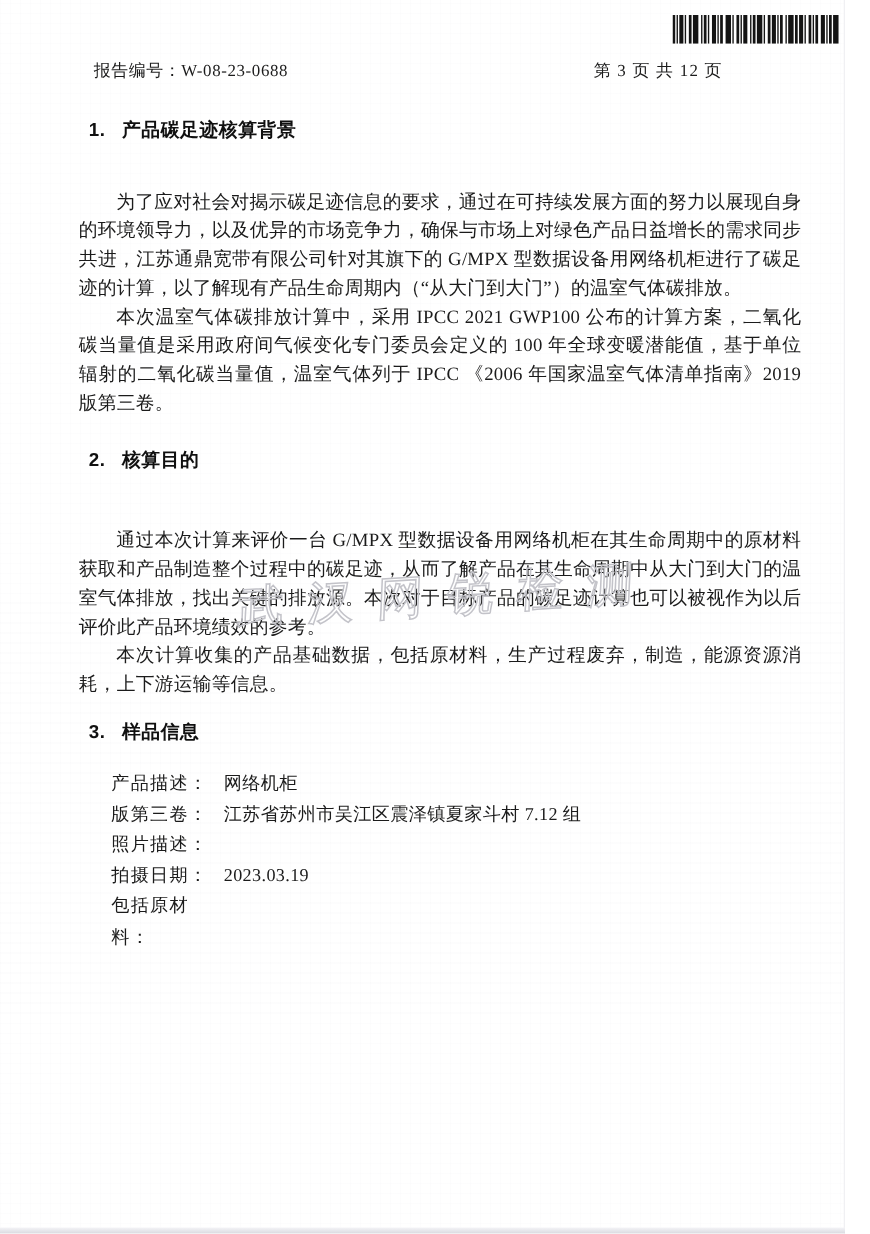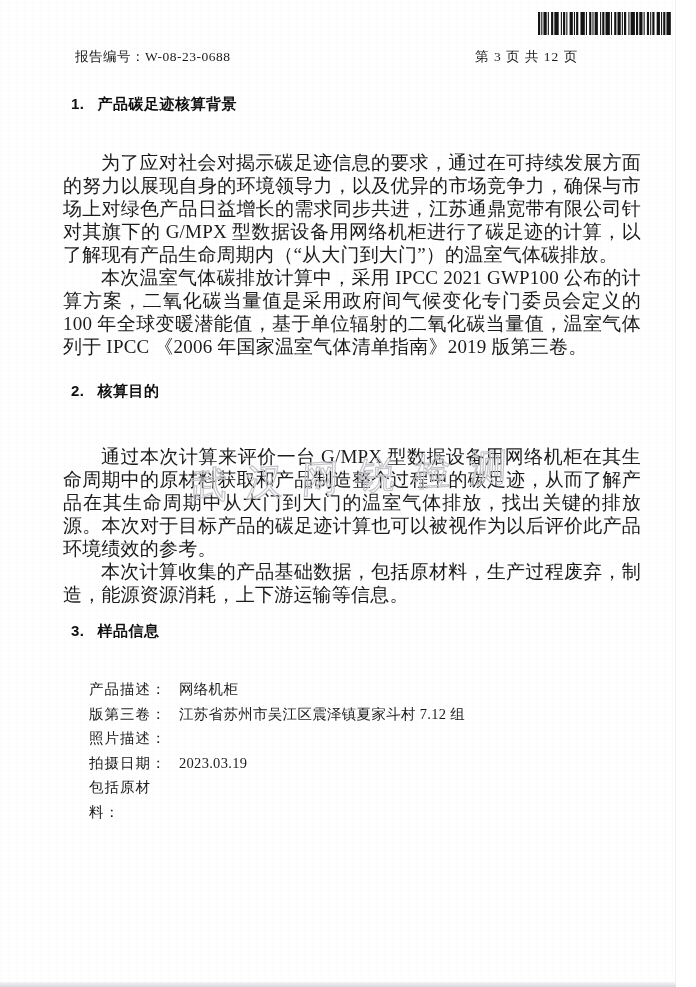--- a/index.html
+++ b/index.html
@@ -18,28 +18,28 @@
   .header-line{position:absolute;top:48px;left:75px;right:40px;height:20px;font-size:13.5px;}
   .report-no{position:absolute;left:0;top:0;letter-spacing:0.5px;}
   .page-ind{position:absolute;left:400px;top:0;letter-spacing:1px;}
   .content{position:absolute;left:63px;top:95px;width:578px;}
   .sec-heading{
     display:flex;gap:13px;align-items:baseline;margin:0;padding-left:8px;
     font-family:"Liberation Sans","DejaVu Sans",sans-serif;font-weight:700;
     font-size:15px;color:#101010;letter-spacing:0.5px;
   }
   .para{
-    margin:0;font-size:19px;line-height:23px;text-align:justify;
+    margin:0;font-size:15px;line-height:23px;text-align:justify;
     text-indent:2em;letter-spacing:0.2px;
   }
   .mt-p1{margin-top:37px;}
   .sec2{margin-top:24px;}
   .sec2-p1{margin-top:44px;}
   .sec3{margin-top:16px;}
-  .info-list{margin-top:36px;padding-left:26px;font-size:14.5px;}
+  .info-list{margin-top:20px;padding-left:26px;font-size:14.5px;}
   .info-row{display:flex;height:24.5px;line-height:24.5px;}
   .info-label{width:90px;flex:0 0 90px;letter-spacing:1px;}
   .info-value{flex:1;letter-spacing:0.3px;}
   .watermark{
     position:absolute;left:190px;top:462px;white-space:nowrap;
     font-family:"Liberation Sans","DejaVu Sans",sans-serif;
     font-size:37px;letter-spacing:19px;font-weight:400;
     color:rgba(255,255,255,0.04);
     -webkit-text-stroke:1.2px #c3c3c9;
     transform:rotate(-3.5deg) skewX(-6deg);transform-origin:left center;

